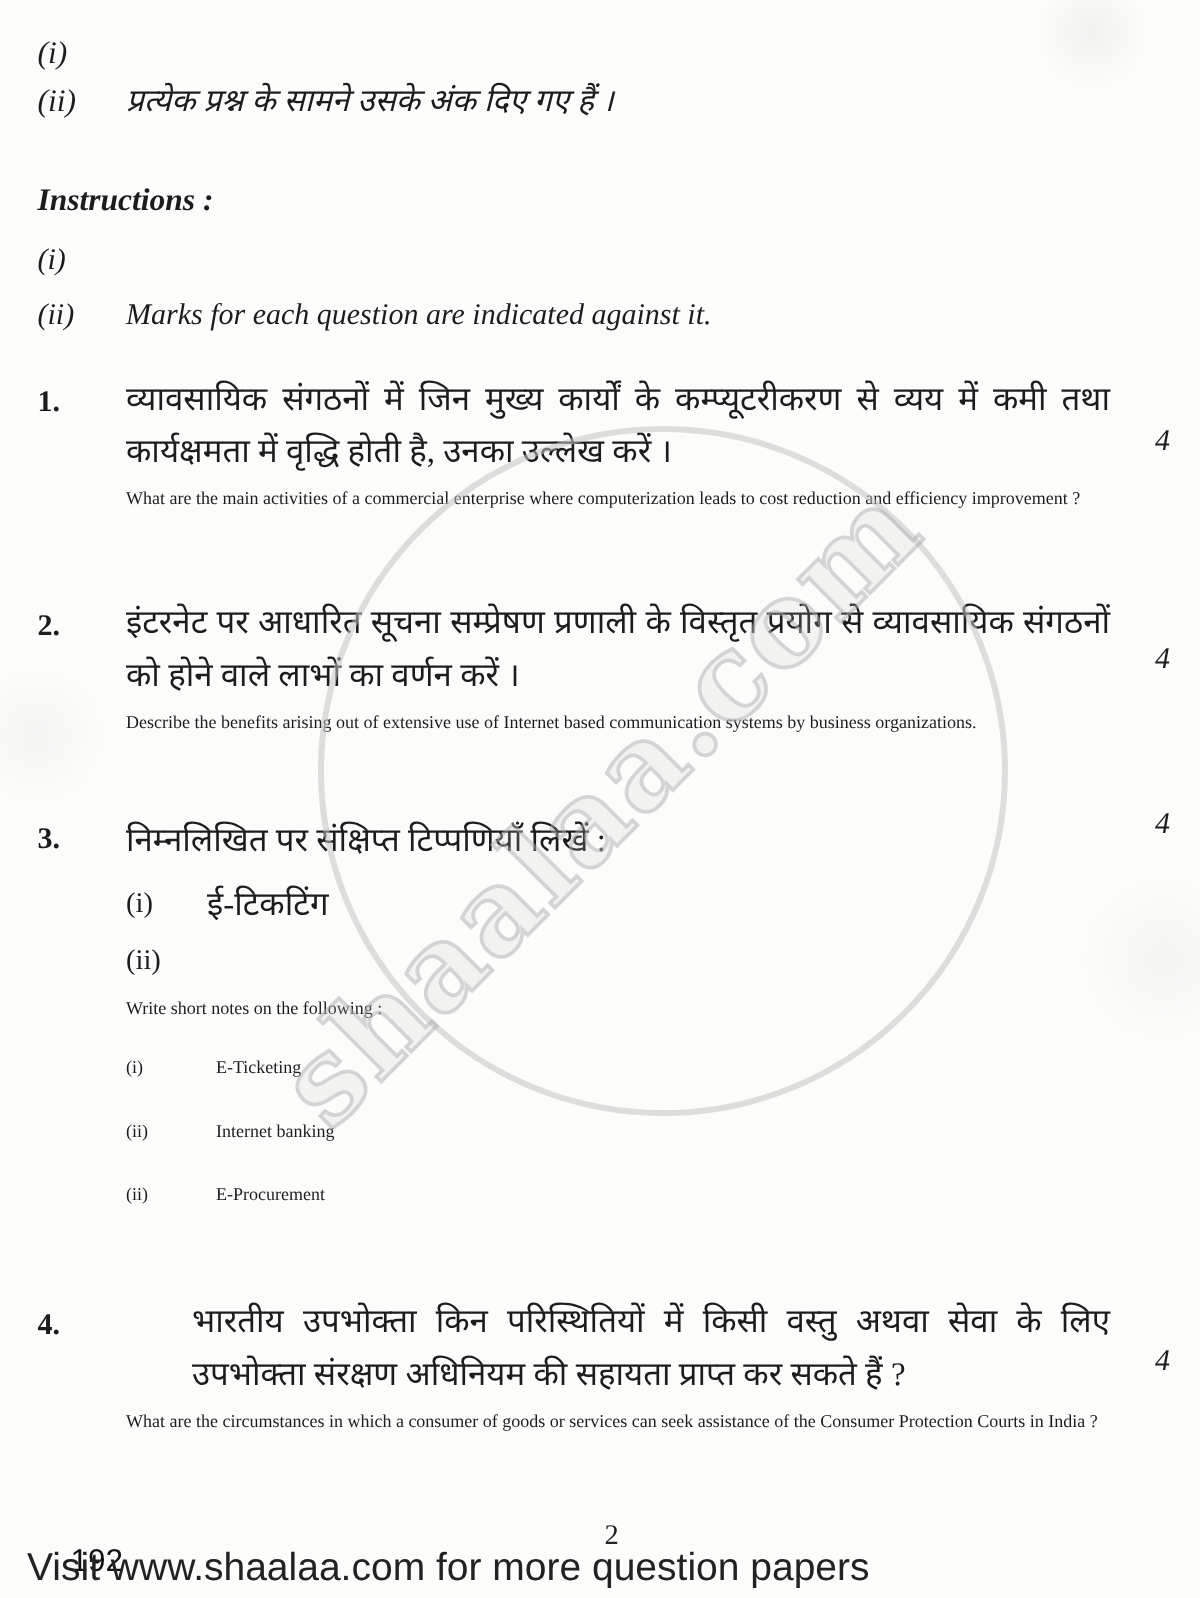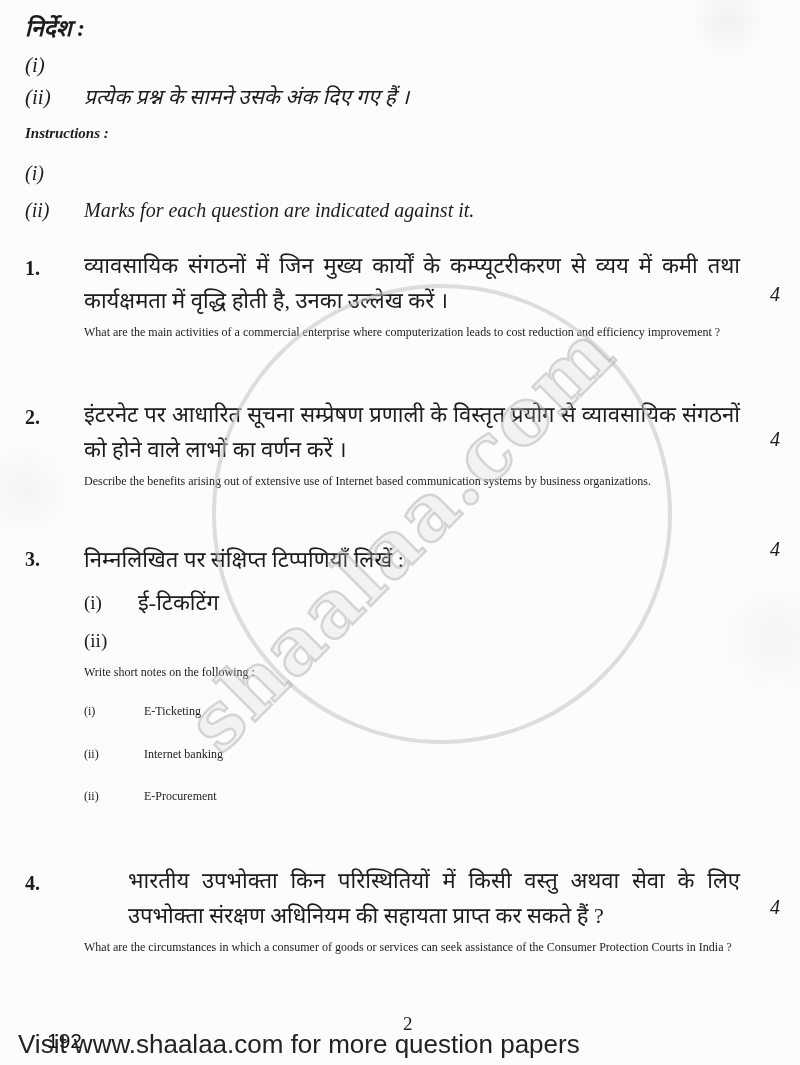--- a/index.html
+++ b/index.html
@@ -70,32 +70,31 @@
 </style>
 </head>
 <body>
 
 <div class="page">
 
   <div class="wm-circle"></div>
   <div class="wm-text">shaalaa.com</div>
 
   <div class="instr hi-instr" style="top:14px;">
-    <div class="instr-heading" style="font-size:23px;line-height:30px;">निर्देश :</div>
     <div class="instr-row" style="margin-top:6px;">
       <span class="mk">(i)</span>
     </div>
     <div class="instr-row" style="margin-top:2px;">
       <span class="mk">(ii)</span>
       <span>प्रत्येक प्रश्न के सामने उसके अंक दिए गए हैं ।</span>
     </div>
   </div>
 
   <div class="instr en-instr" style="top:120px;">
-    <div class="instr-heading" style="font-size:15px;">Instructions :</div>
+    <div class="instr-heading" style="font-size:21px;">Instructions :</div>
     <div class="instr-row" style="margin-top:14px;">
       <span class="mk">(i)</span>
     </div>
     <div class="instr-row" style="margin-top:11px;">
       <span class="mk">(ii)</span>
       <span><span class="lead-bold"></span><span>Marks for each question are indicated against it.</span></span>
     </div>
   </div>
 
   <div class="q" style="top:246px;">

